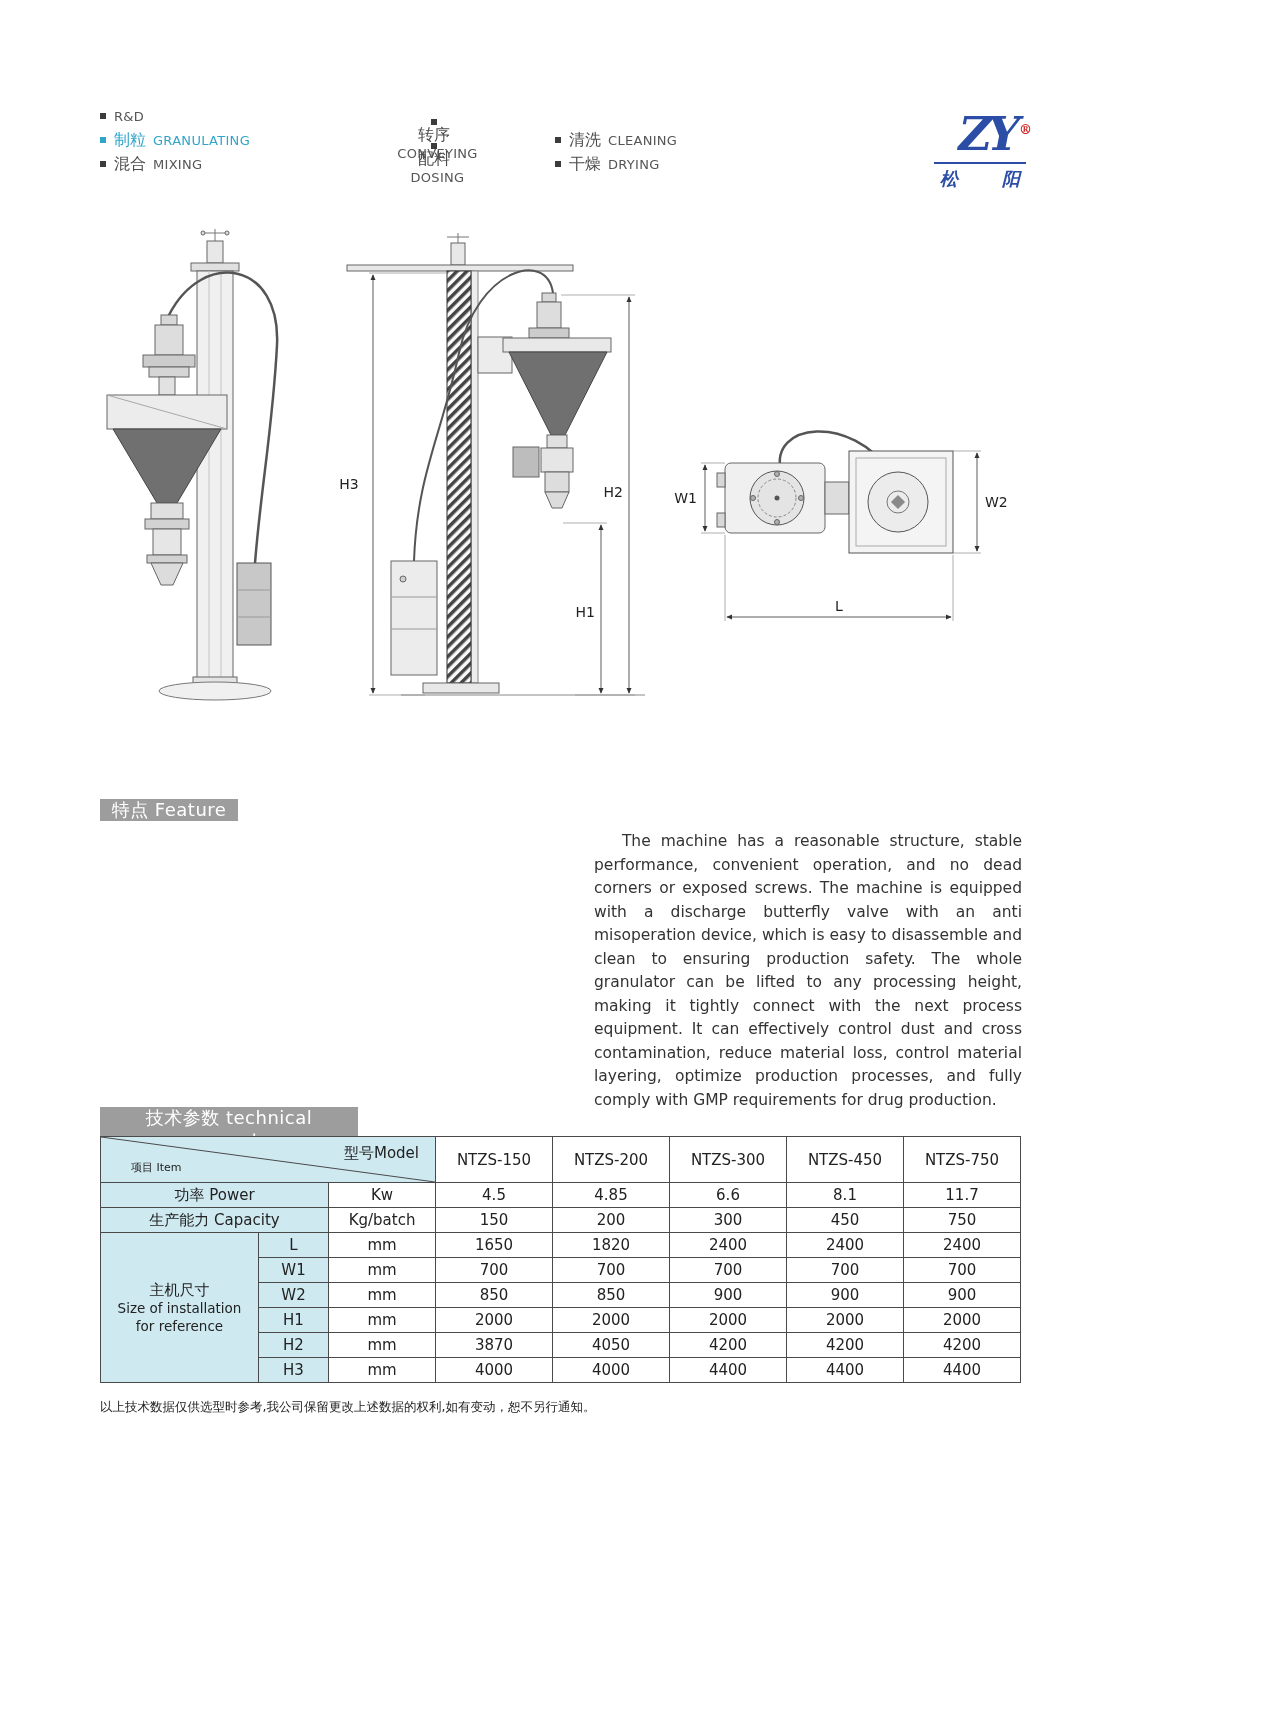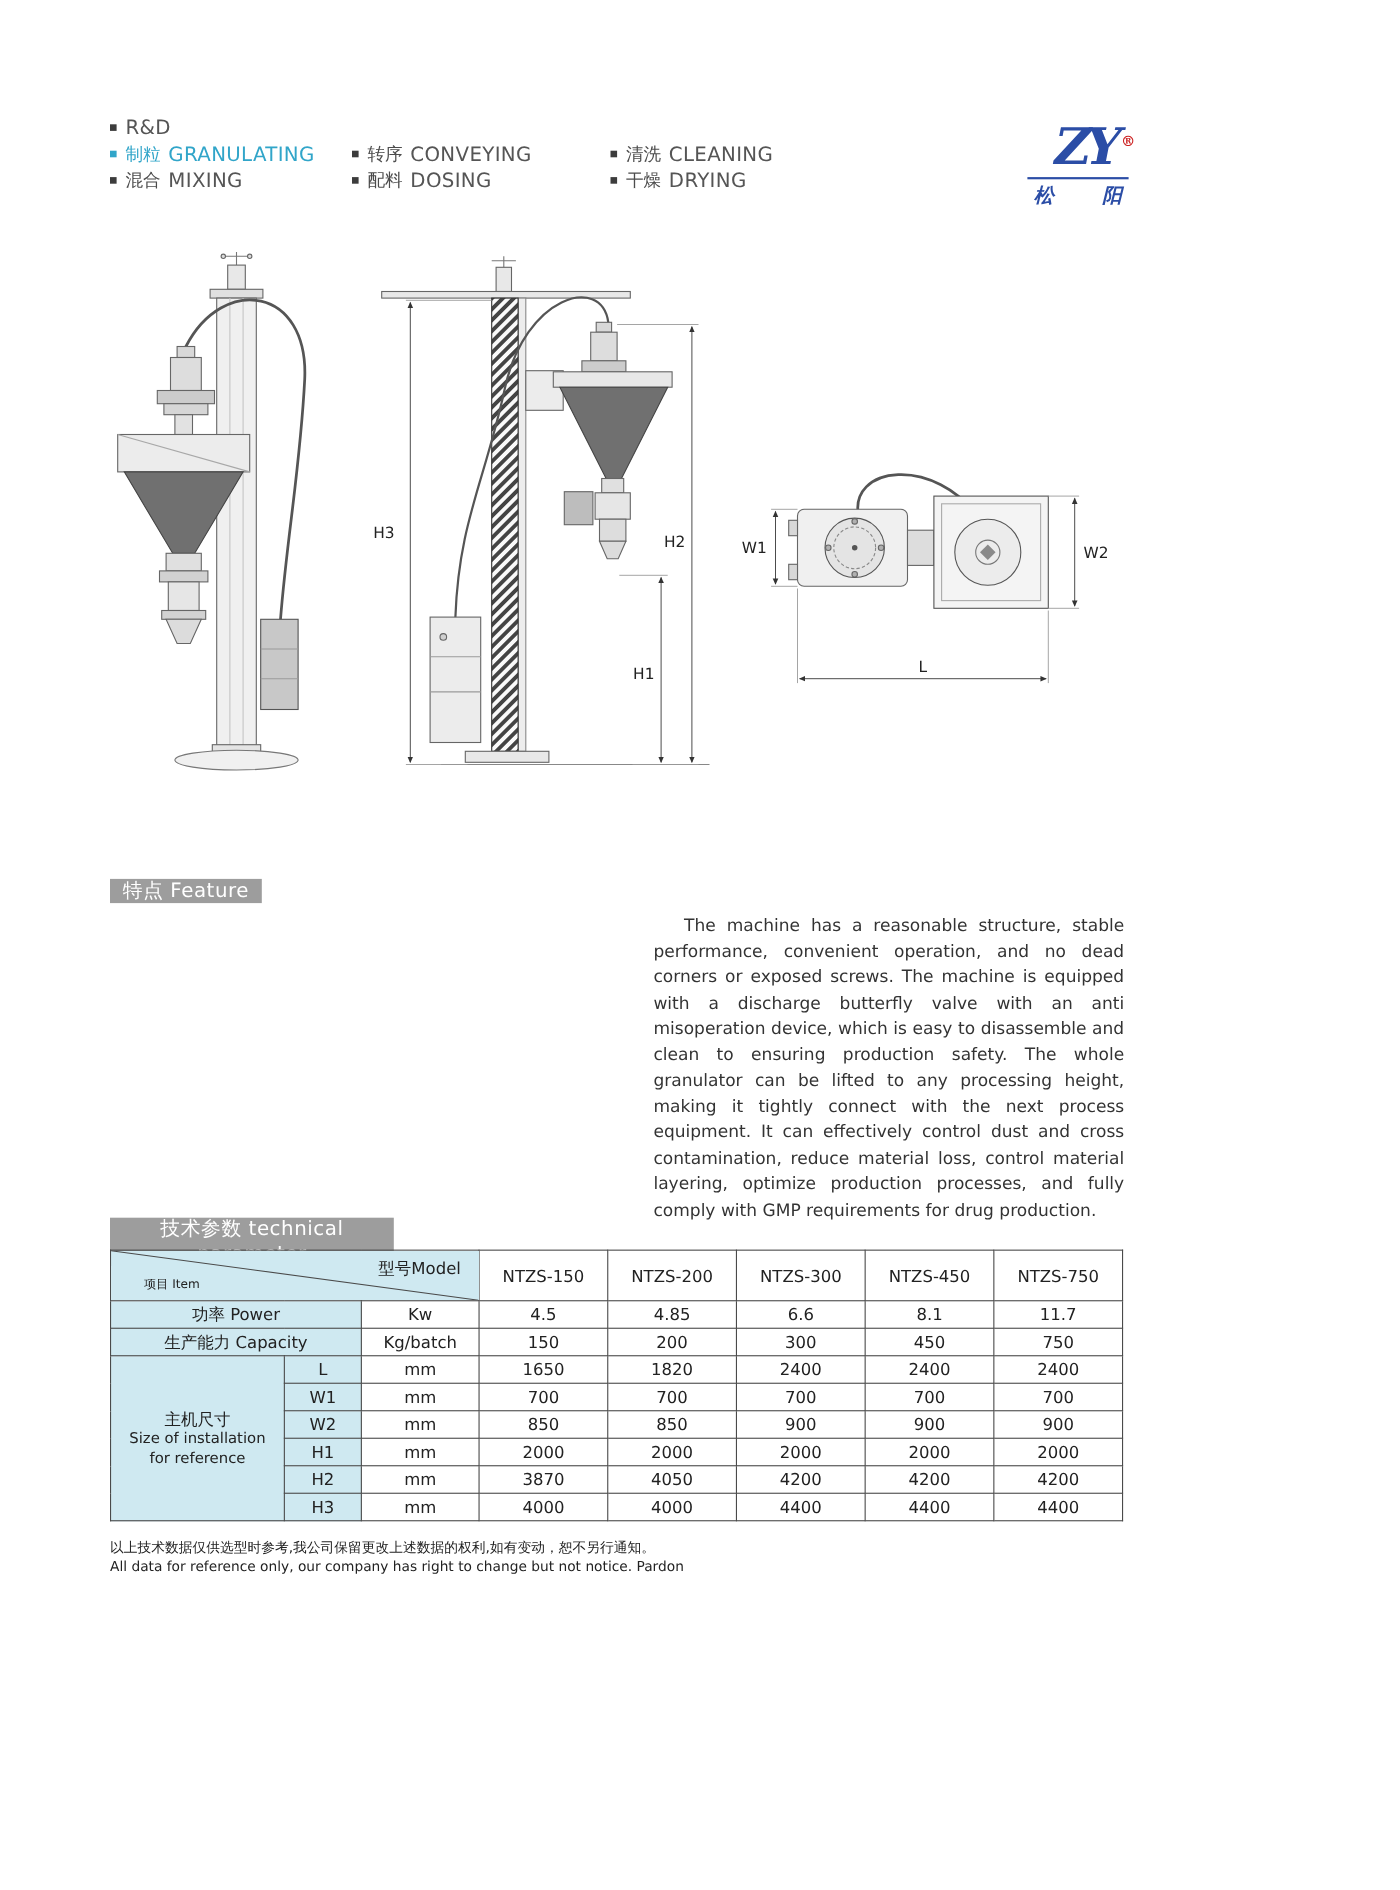--- a/index.html
+++ b/index.html
@@ -5,25 +5,25 @@
   * { margin:0; padding:0; box-sizing:border-box; }
   html,body { background:#fff; }
   body { font-family:"DejaVu Sans","Liberation Sans",sans-serif; color:#333; }
   .page { position:relative; width:1273px; height:1718px; background:#fff; margin:0 auto; overflow:hidden; }
 
   
   .cats { position:absolute; left:100px; top:104px; }
   .cat-row { display:flex; height:24px; align-items:center; }
   .cat { display:flex; align-items:center; }
   .cat-c1 { width:220px; }
-  .cat-c2 { width:235px; }
+  .cat-c2 { width:235px;flex-direction:column; }
   .cat-c3 { width:235px; }
   .bullet { width:6px; height:6px; background:#3c3c3c; display:inline-block; margin-right:8px; flex:0 0 auto; }
   .cat .cn { font-size:16px; color:#4c4c4c; margin-right:7px; }
-  .cat .en { font-size:18px; color:#555; letter-spacing:0.3px; }
+  .cat .en { font-size:13px; color:#555; letter-spacing:0.3px; }
   .cat.hl .cn, .cat.hl .en { color:#31a5c9; }
   .cat.hl .bullet { background:#31a5c9; }
 
   
   .logo { position:absolute; left:928px; top:106px; width:104px; text-align:right; }
   .logo-zy { font-family:"DejaVu Serif","Liberation Serif",serif; font-style:italic; font-weight:bold;
              font-size:46px; line-height:48px; color:#2b4da6; letter-spacing:-5px; }
   .logo-zy sup { font-size:13px; color:#cc2222; letter-spacing:0; vertical-align:super; margin-left:4px; }
   .logo-rule { border-top:2px solid #2b4da6; margin:4px 6px 3px 6px; }
   .logo-sub { display:flex; justify-content:space-between; padding:0 12px; font-size:18px; font-style:italic;
@@ -362,16 +362,15 @@
         <td>4400</td>
         <td>4400</td>
         <td>4400</td>
       </tr>
       </tbody>
     </table>
   </div>
 
   <div class="footer">
     <div class="f-cn">以上技术数据仅供选型时参考,我公司保留更改上述数据的权利,如有变动，恕不另行通知。</div>
-    <div class="f-en">All data for reference only, our company has right to change but not notice. Pardon</div>
   </div>
 
 </div>
 
 </body></html>

